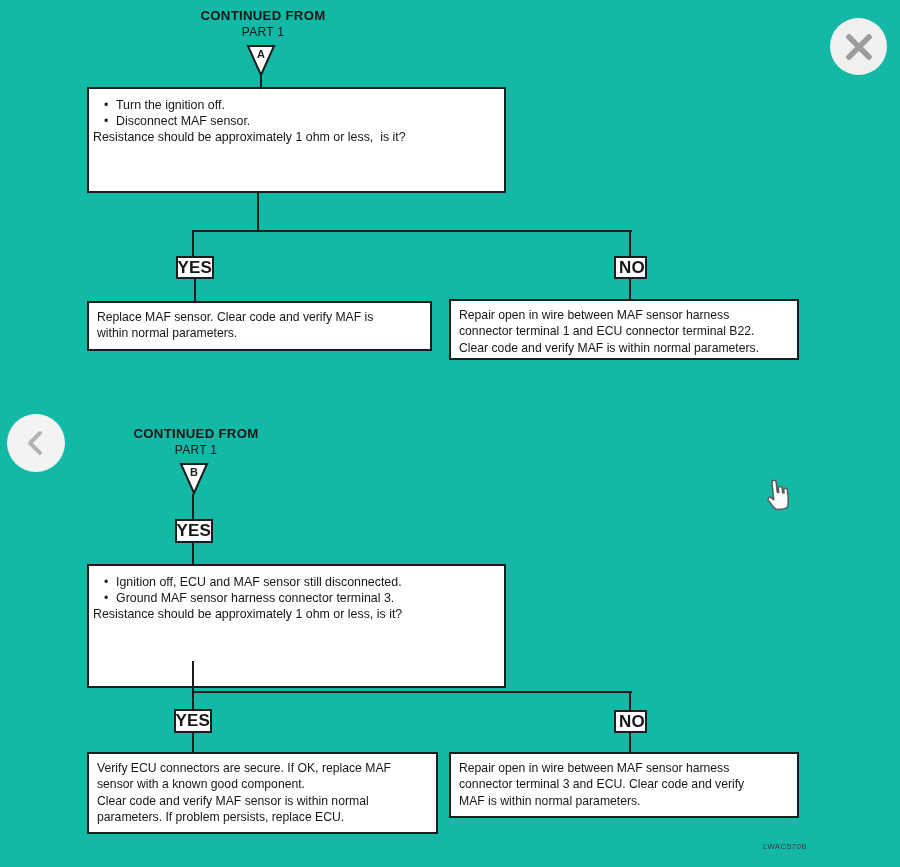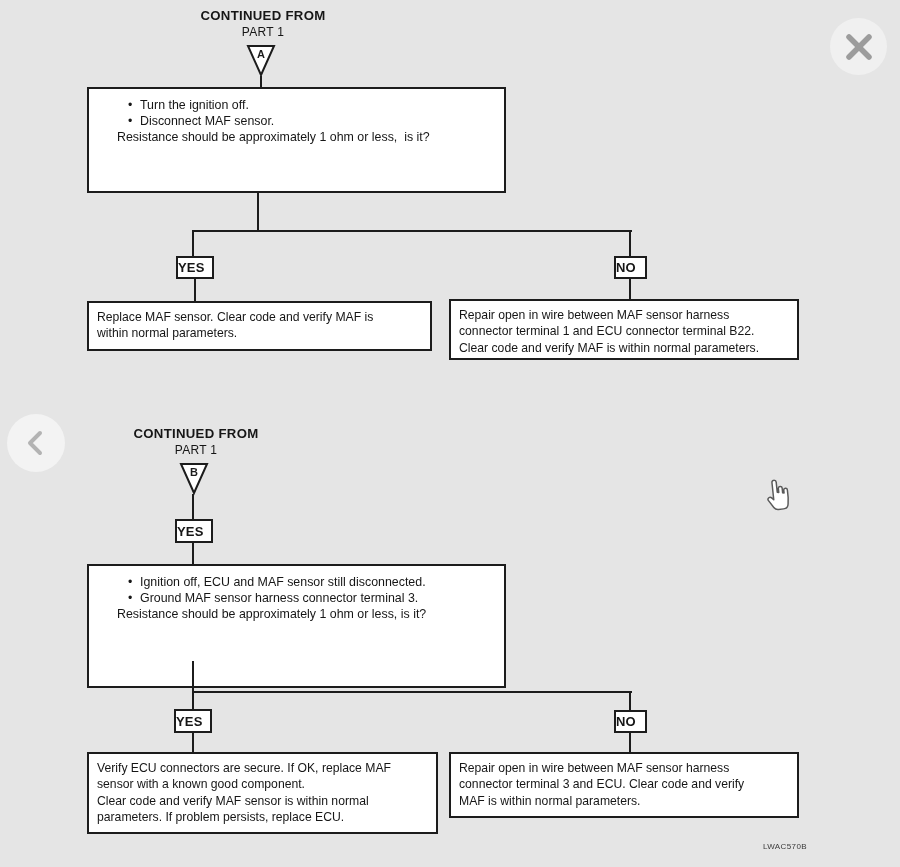--- a/index.html
+++ b/index.html
@@ -1,24 +1,24 @@
 <!DOCTYPE html>
 <html><head>
 <meta charset="utf-8">
 <style>
   html,body { margin:0; padding:0; background:#fff; }
   .screen {
-    position:relative; width:900px; height:867px; background:#e5e5e5;
+    position:relative; width:900px; height:867px; background:#14b8a6;
     font-family:"Liberation Sans", sans-serif; color:#161616; overflow:hidden;
   }
   
   .ln { position:absolute; background:#1c1c1c; }
   .box { position:absolute; background:#fff; border:2px solid #1c1c1c; box-sizing:border-box; }
-  .tag { display:flex; align-items:center; justify-content:flex-start; font-weight:bold; font-size:13px; letter-spacing:.2px; }
-  .step-box { padding:8px 10px 0 28px; }
+  .tag { display:flex; align-items:center; justify-content:flex-end; font-weight:bold; font-size:17px; letter-spacing:.2px; }
+  .step-box { padding:8px 10px 0 4px; }
   .step-row { display:flex; font-size:12.4px; line-height:16.2px; }
   .step-row::before { content:"\2022"; flex:none; width:12px; margin-left:11px; font-size:12.4px; }
   .t { white-space:pre; }
   .q { font-size:12.4px; line-height:16.2px; white-space:pre-wrap; }
   .out { padding:6px 6px 0 8px; font-size:12.2px; line-height:16.4px; }
   .hdr { position:absolute; text-align:center; }
   .hdr-line1 { font-weight:bold; font-size:13.2px; letter-spacing:.3px; }
   .hdr-line2 { font-size:12px; margin-top:2px; letter-spacing:.3px; }
   .tri { position:absolute; overflow:visible; }
   .tri polygon { fill:#fff; stroke:#1c1c1c; stroke-width:2; }

